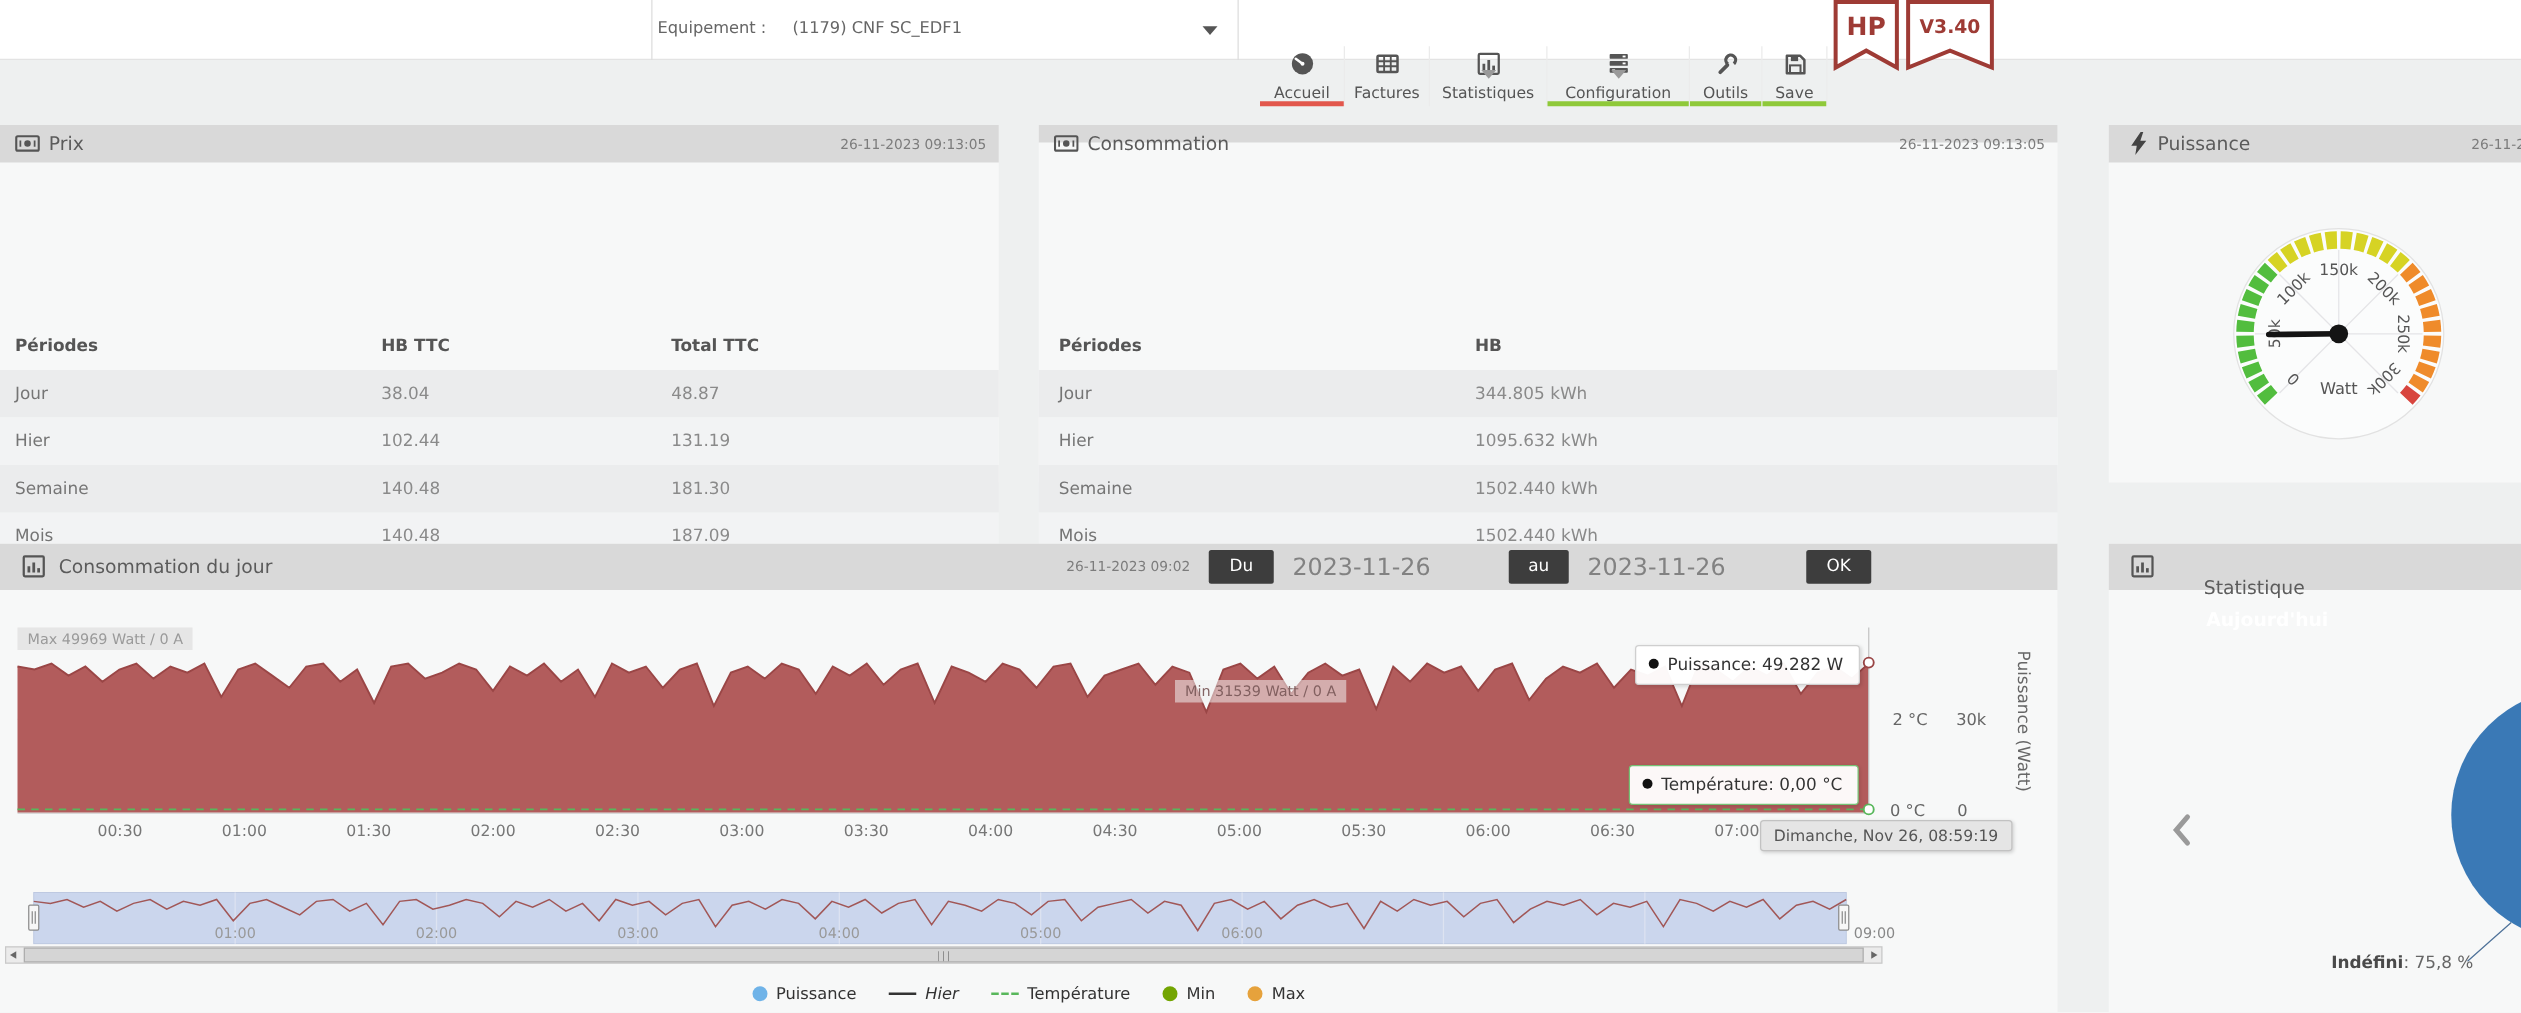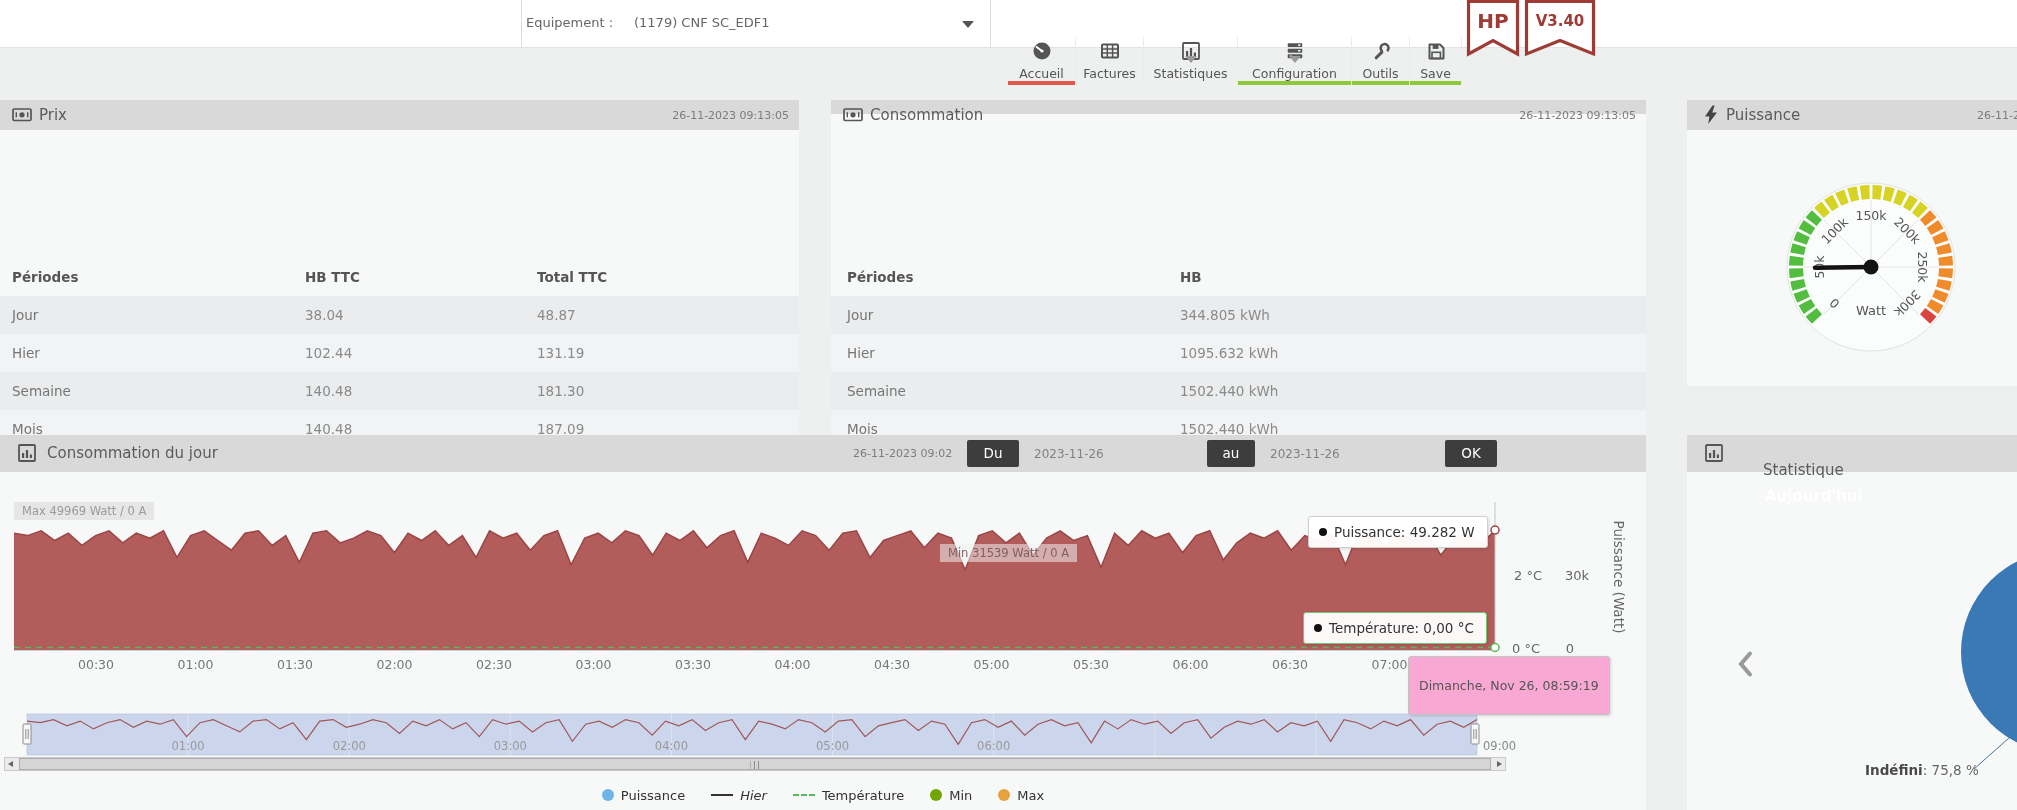--- a/index.html
+++ b/index.html
@@ -37,30 +37,30 @@
   .trow .lbl { color:#757575; }
   .thead-row { color:#555; font-weight:bold; font-size:13.5px; }
   .prix-grid { grid-template-columns:293px 232px 1fr; padding-left:12px; }
   .conso-grid { grid-template-columns:333px 1fr; padding-left:16px; }
   .row-odd { background:#ebeced; }
   .row-even { background:#f2f3f4; }
   .info-icon { display:inline-block; width:13px; height:13px; margin-left:7px; border-radius:50%; background:#4a4a4a; color:#fff; font-size:9px; font-weight:bold; text-align:center; line-height:13px; font-family:"DejaVu Serif",serif; vertical-align:-1px; cursor:pointer; }
 
   
   .hbtn { position:absolute; top:5px; height:27px; background:#3d3d3d; color:#fff; font-size:13.5px; text-align:center; line-height:27px; border:none; border-radius:2px; cursor:pointer; font-family:inherit; }
-  .hdate { position:absolute; top:5px; height:27px; background:transparent; border:none; font-size:12px; color:#828282; font-family:inherit; }
+  .hdate { position:absolute; top:5px; height:27px; background:transparent; border:none; font-size:19px; color:#828282; font-family:inherit; }
 
   
   .chart-badge { position:absolute; font-size:11.5px; padding:2px 8px; white-space:nowrap; }
   .badge-max { background:rgba(228,228,228,0.92); color:#9a9a9a; }
   .badge-min { background:rgba(240,240,240,0.55); color:rgba(125,92,92,0.95); }
   .tt { position:absolute; background:rgba(255,255,255,0.96); border:1px solid #cfcfcf; border-radius:3px; padding:7px 12px 7px 10px; font-size:13.5px; color:#333; white-space:nowrap; box-shadow:1px 1px 3px rgba(0,0,0,0.12); }
   .tt .dot { display:inline-block; width:8px; height:8px; border-radius:50%; background:#111; margin-right:7px; vertical-align:1px; }
   .tt-green { border-color:#74c274; }
-  .tt-date { position:absolute; background:#f9a8d4; border:1px solid #c2c2c2; border-radius:3px; font-size:12.5px; color:#555; padding:21px 10px; white-space:nowrap; box-shadow:1px 1px 3px rgba(0,0,0,0.15); }
+  .tt-date { position:absolute; background:#e5e5e5; border:1px solid #c2c2c2; border-radius:3px; font-size:12.5px; color:#555; padding:4px 10px; white-space:nowrap; box-shadow:1px 1px 3px rgba(0,0,0,0.15); }
 
   
   .legend { position:absolute; left:0; right:0; display:flex; justify-content:center; align-items:center; gap:26px; }
   .lg-item { display:flex; align-items:center; gap:7px; cursor:pointer; }
   .lg-lbl { font-size:13px; color:#333; }
   .lg-lbl.it { font-style:italic; }
   .lg-dot { width:12px; height:12px; border-radius:50%; }
   .lg-line { width:22px; height:0; border-top:2px solid #333; }
   .lg-dash { width:22px; height:0; border-top:2px dashed #58b75b; }
 

